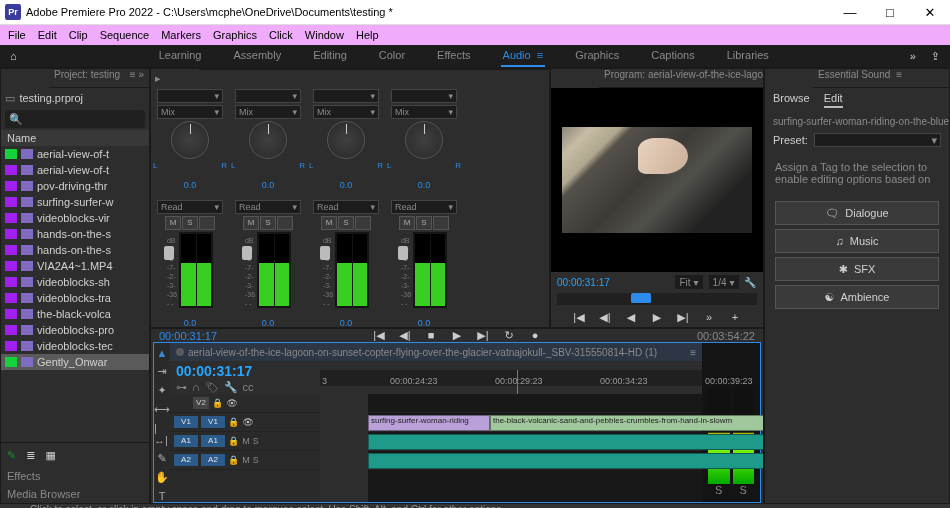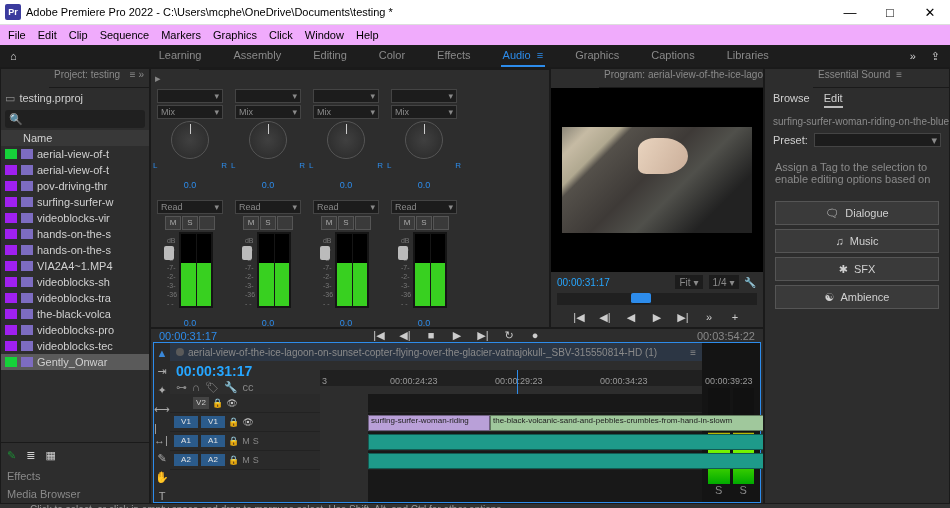--- a/index.html
+++ b/index.html
@@ -28,21 +28,21 @@
 .ws span{color:var(--dim);padding:4px 2px;}
 .ws .active{color:var(--accent);border-bottom:2px solid var(--accent);}
 .top-bar .r{margin-left:auto;display:flex;gap:15px;align-items:center;}
 .body{flex:1;display:grid;grid-template-columns:150px 400px 214px 186px;grid-template-rows:260px 176px;}
 .panel{background:var(--panel);border:1px solid var(--border);display:flex;flex-direction:column;overflow:hidden;}
 .ph{height:18px;display:flex;padding:0 5px;color:var(--dim);font-size:10px;border-bottom:1px solid var(--border);white-space:nowrap;overflow:hidden;margin-left:48px;}
 
 .project{grid-row:1/3;}
 .prow{height:20px;display:flex;align-items:center;padding:0 4px;gap:4px;}
 .search{display:flex;align-items:center;height:18px;background:#202020;border-radius:3px;padding:0 4px;color:var(--dim);margin:2px 4px;}
-.nh{background:#383838;padding:2px 22px;}
+.nh{background:#383838;padding:2px 6px;}
 .bins{overflow:hidden;flex:1;}
 .bin{display:flex;align-items:center;height:16px;padding:0 4px;gap:4px;white-space:nowrap;overflow:hidden;}
 .swatch{width:12px;height:10px;}
 .clip-ico{width:12px;height:10px;background:#7d6cc1;}
 .bin.sel{background:#5a5a5a;}
 .pft{height:24px;border-top:1px solid var(--border);display:flex;align-items:center;padding:0 6px;gap:10px;}
 .stab{padding:3px 0 3px 6px;color:var(--dim);}
 
 .mixer{grid-column:2;grid-row:1;}
 .mbody{display:flex;padding:2px;gap:4px;}

